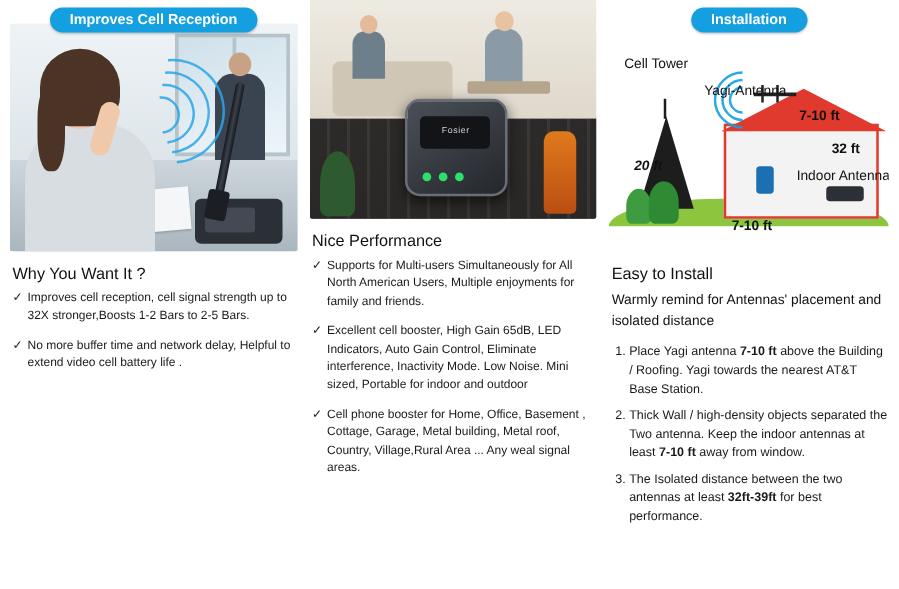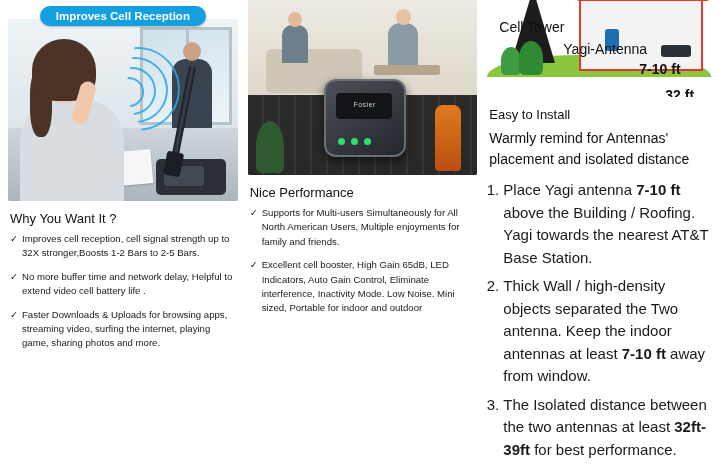--- a/index.html
+++ b/index.html
@@ -261,33 +261,33 @@
   .p3 .trees {
     position: absolute; left: 14px; bottom: 22px; width: 46px; height: 34px;
   }
   .p3 .trees i {
     position: absolute; bottom: 0; width: 20px; height: 28px; background: #3f9b3f;
     border-radius: 50% 50% 20% 20%; display: block;
   }
   .p3 .trees i:nth-child(1) { left: 0; }
   .p3 .trees i:nth-child(2) { left: 18px; height: 34px; width: 24px; background: #2f8a34; }
   .p3 .lbl {
-    position: absolute; font-size: 14px; color: #111; white-space: nowrap;
+    position: absolute; font-size: 11px; color: #111; white-space: nowrap;
   }
   .p3 .lbl-b { font-weight: bold; }
 
   
   .heading {
     font-size: 13px;
     font-weight: normal;
     margin: 10px 0 6px 2px;
     color: #111;
   }
   .para {
-    font-size: 14px;
+    font-size: 11px;
     line-height: 1.5;
     margin: 0 0 9px 2px;
     color: #111;
   }
   .bullets { margin: 0; padding: 0; list-style: none; }
   .bullets li {
     font-size: 9.6px;
     line-height: 1.5;
     margin: 0 0 9px 2px;
     position: relative;
@@ -296,21 +296,21 @@
   .bullets li:before {
     content: "\2713";
     position: absolute;
     left: 0;
     top: 0;
     font-size: 9.6px;
   }
   ol.steps {
     margin: 0;
     padding-left: 16px;
-    font-size: 15px;
+    font-size: 10px;
     line-height: 1.5;
   }
   ol.steps li { margin-bottom: 6px; }
   b { font-weight: bold; }
 </style>
 </head>
 <body>
 
 <div class="page">
 
@@ -335,21 +335,20 @@
       <div class="wave w2"></div>
       <div class="wave w3"></div>
       <div class="wave w4"></div>
       <div class="antenna"></div>
     </div>
 
     <h3 class="heading">Why You Want It ?</h3>
     <ul class="bullets">
       <li>Improves cell reception, cell signal strength up to 32X stronger,Boosts 1-2 Bars to 2-5 Bars.</li>
       <li>No more buffer time and network delay, Helpful to extend video cell battery life .</li>
-      <li>Faster Downloads &amp; Uploads for browsing apps, streaming video, surfing the internet, playing game, sharing photos and more.</li>
     </ul>
   </div>
 
   <div class="col">
 
     <div class="photo p2">
       <div class="room"></div>
       <div class="sofa"></div>
       <div class="per1"></div>
       <div class="per2"></div>
@@ -365,24 +364,28 @@
             <i></i>
             <i></i>
           </div>
       </div>
     </div>
 
     <h3 class="heading">Nice Performance</h3>
     <ul class="bullets">
       <li>Supports for Multi-users Simultaneously for All North American Users, Multiple enjoyments for family and friends.</li>
       <li>Excellent cell booster, High Gain 65dB, LED Indicators, Auto Gain Control, Eliminate interference, Inactivity Mode. Low Noise. Mini sized, Portable for indoor and outdoor</li>
+      <li>Cell phone booster for Home, Office, Basement , Cottage, Garage, Metal building, Metal roof, Country, Village,Rural Area ... Any weal signal areas.</li>
     </ul>
   </div>
 
   <div class="col col-3">
+    <div class="banner-wrap">
+      <div class="banner">Installation</div>
+    </div>
 
     <div class="photo p3">
       <div class="ground"></div>
       <div class="tower"></div>
       <div class="tower-mast"></div>
       <div class="trees">
           <i></i>
           <i></i>
         </div>
       <div class="house"></div>

